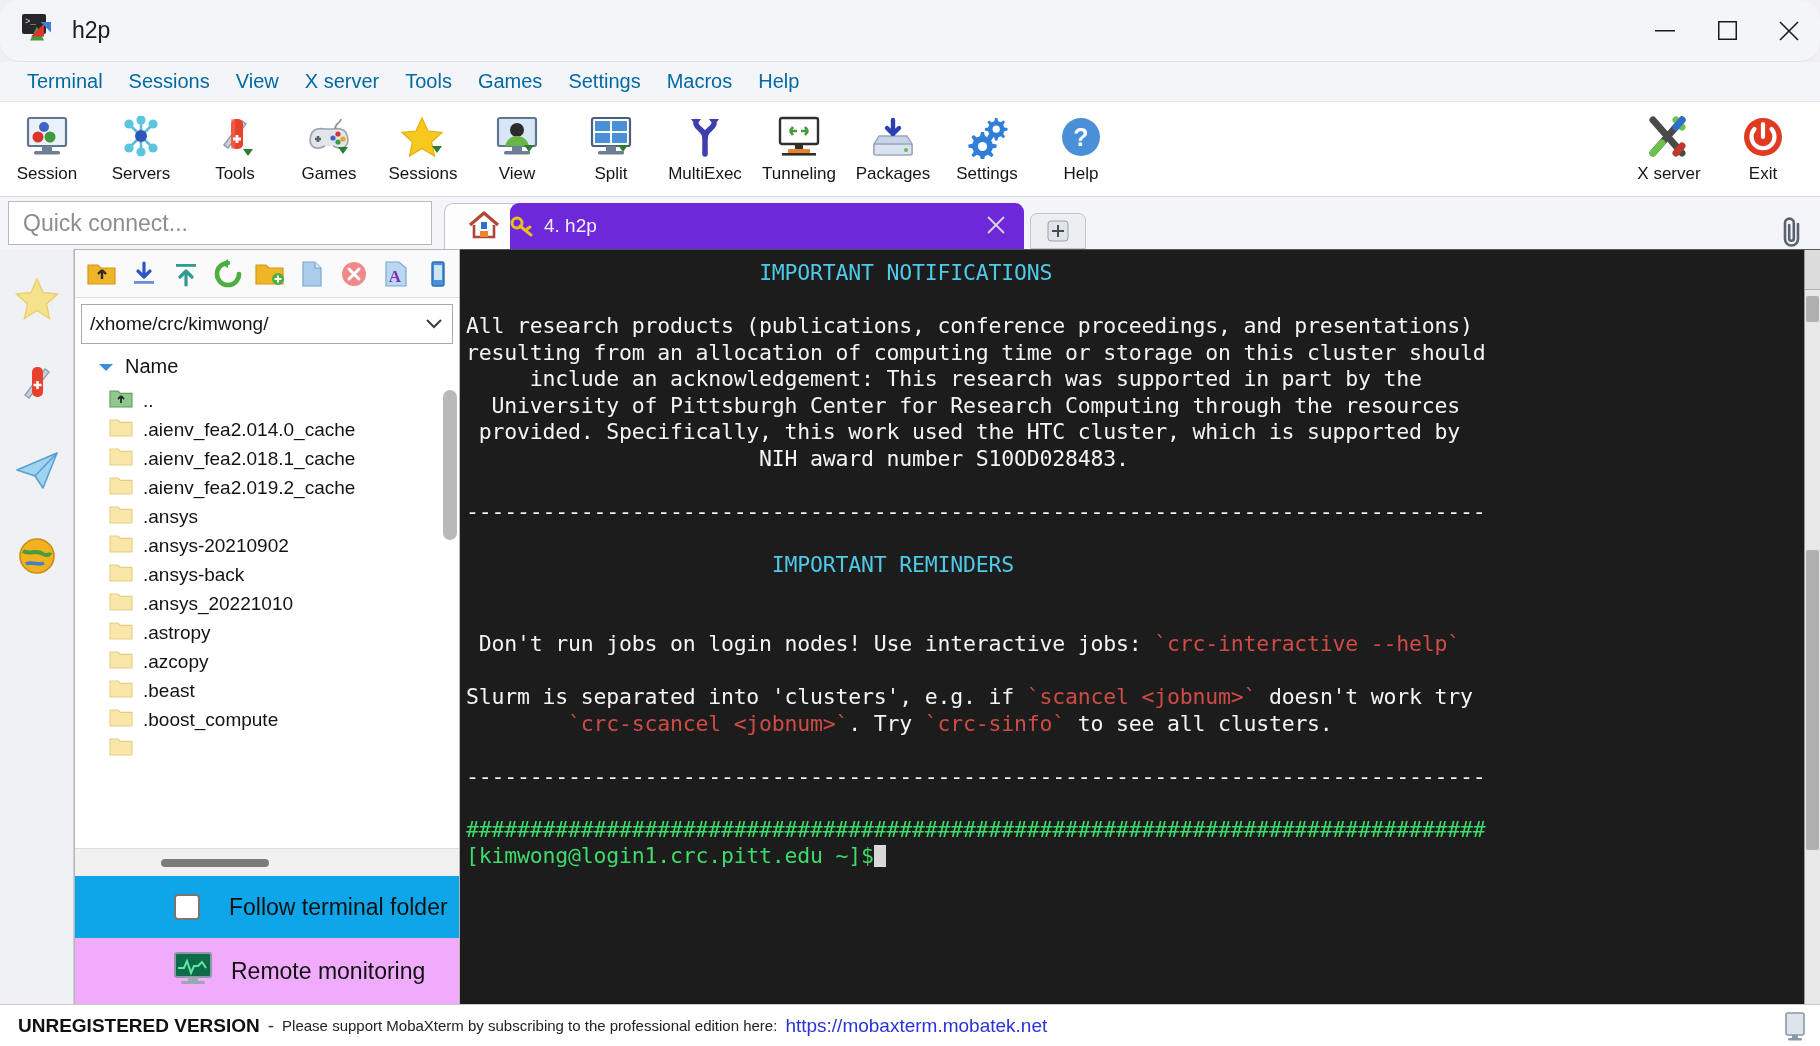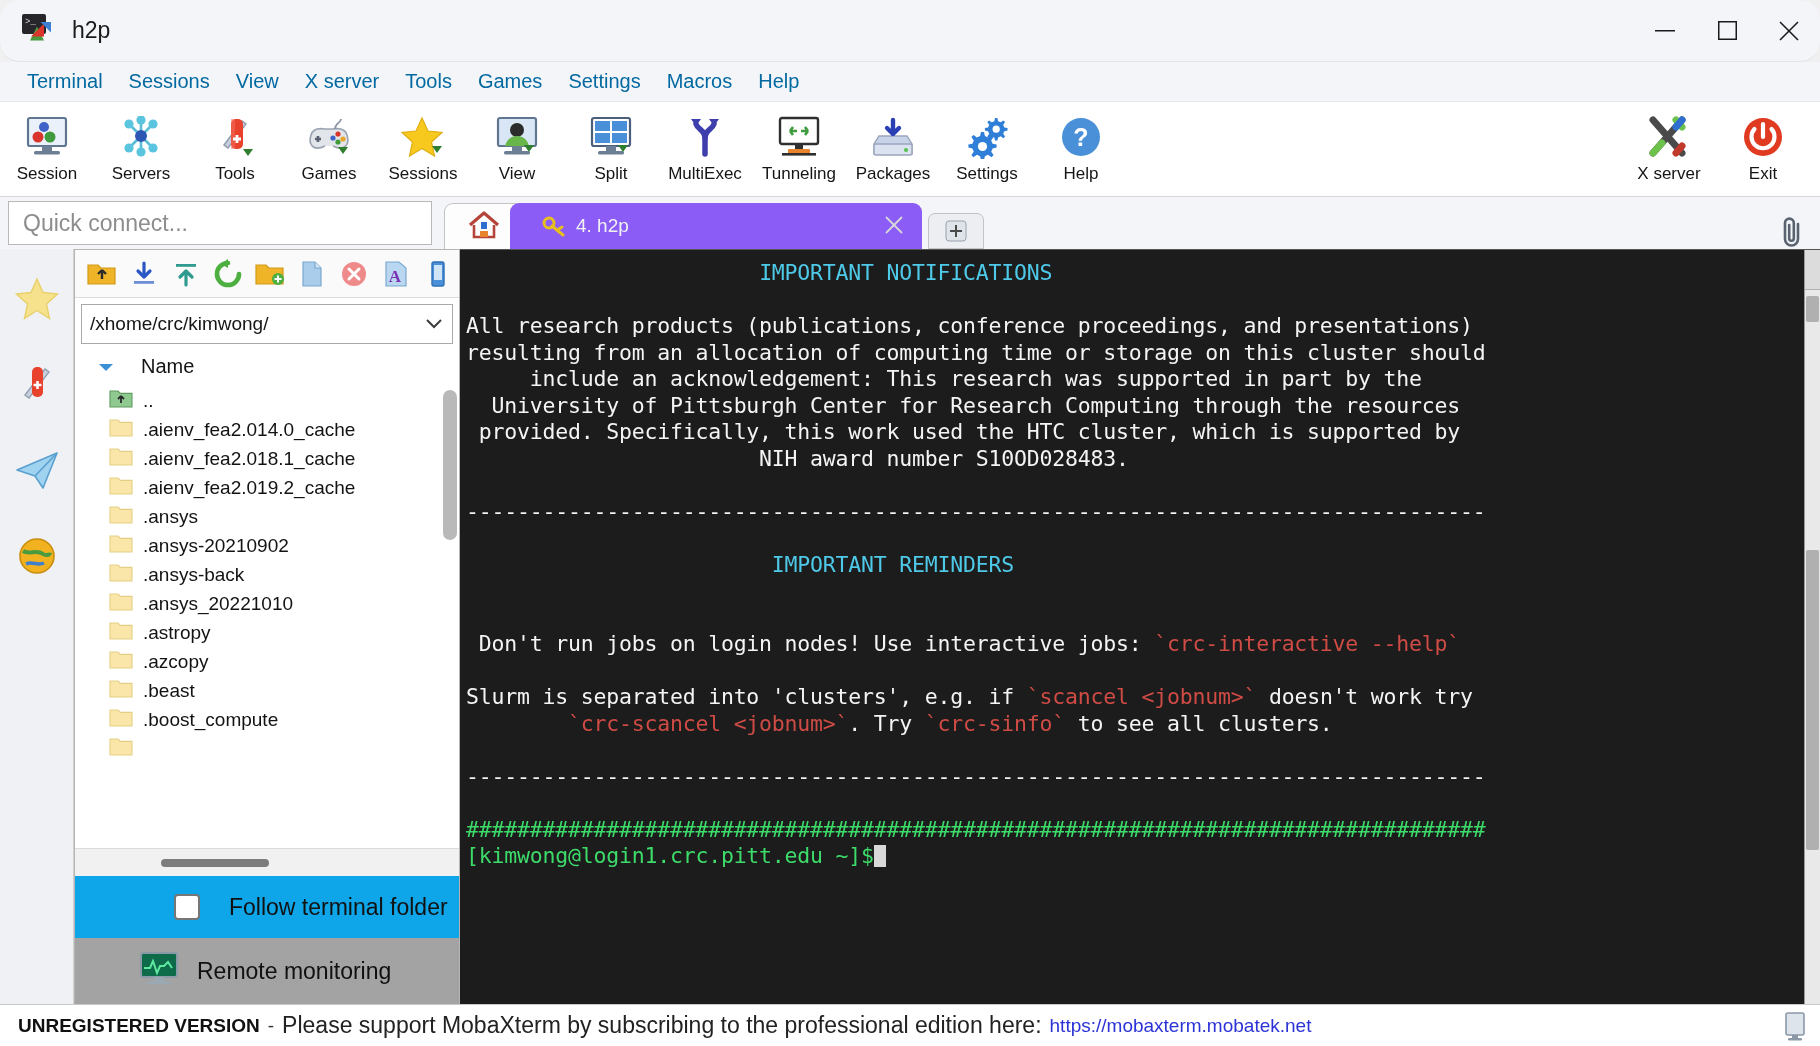--- a/index.html
+++ b/index.html
@@ -78,24 +78,24 @@
   }
   .tabstrip { flex: 1; display: flex; align-items: flex-end; position: relative; background:#f3f5f9; }
   .hometab {
     width: 80px; height: 46px; background: #fdfdfd;
     border: 1px solid #c3c3c3; border-bottom: none;
     border-radius: 9px 9px 0 0;
     display:flex;align-items:center;justify-content:center; cursor:pointer;
     margin-left: 6px;
   }
   .termtab {
-    height: 46px; width: 412px; background: #8b5cf6;
+    height: 46px; width: 514px; background: #6d28d9;
     border-radius: 9px 9px 0 0;
     display:flex; align-items:center; cursor:pointer;
-    margin-left: -14px; padding-left: 32px; color:#f2f2f2; font-size:19px;
+    margin-left: -14px; color:#f2f2f2; font-size:19px;
     position:relative;
   }
   .termtab .key { margin-right: 10px; display:flex; }
   .termtab .tclose { position:absolute; right: 18px; top: 12px; color:#d8d8d8; font-size:20px; }
   .addtab {
     width: 56px; height: 36px; background:#eceef2; border:1px solid #c3c3c3;
     border-radius: 7px 7px 0 0; margin-left: 6px;
     display:flex;align-items:center;justify-content:center; cursor:pointer;
     color:#5a5a5a; font-size:20px;
   }
@@ -126,32 +126,32 @@
   }
   .sftptools .si { width: 38px; height: 40px; display:flex;align-items:center;justify-content:center; cursor:pointer; }
   .pathbox {
     margin: 6px 6px 2px 6px; height: 40px;
     border: 1px solid #a9a9a9; background:#fff;
     display:flex; align-items:center; padding-left: 8px;
     font-size: 19px; color: #161616; cursor: text;
   }
   .pathbox .caret { margin-left:auto; margin-right:10px; color:#3d3d3d; font-size:14px; }
   .colhdr {
-    height: 40px; display:flex; align-items:center; gap:26px;
+    height: 40px; display:flex; align-items:center; gap:10px;
     font-size: 20px; color:#141414; padding-left: 22px; cursor:pointer;
   }
   .filelist { flex: 1; overflow: hidden; position: relative; padding-left: 14px; }
   .frow { height: 29px; display:flex; align-items:center; gap: 10px; font-size:19px; color:#131313; cursor:pointer; padding-left:20px;}
   .fscroll { position:absolute; right:2px; top:4px; width:14px; height:150px; background:#b9b9b9; border-radius:7px; }
   .hscrollwrap { height: 28px; background:#f1f1f1; border-top:1px solid #dcdcdc; display:flex; align-items:center; padding-left: 86px; }
   .hscroll { width: 108px; height: 8px; background:#7c7c7c; border-radius:4px; }
   .followrow { height: 62px; display:flex; align-items:center; padding-left: 99px; gap:29px; background:#0ea5e9; }
   .chk { width: 26px; height:26px; border:2px solid #767676; border-radius:4px; background:#fff; cursor:pointer; }
   .followrow .lbl { font-size: 23px; color:#111; }
-  .monrow { height: 66px; display:flex; align-items:center; padding-left: 64px; gap: 18px; background:#a3a3a3; cursor:pointer; }
+  .monrow { height: 66px; display:flex; align-items:center; padding-left: 98px; gap: 18px; background:#f0abfc; cursor:pointer; }
   .monrow .lbl { font-size: 23px; color:#111; }
 
   
   .termwrap { flex: 1; display: flex; min-width: 0; background:#1e1e1e; border-top:1px solid #555; }
   .term {
     flex: 1; background: #1c1c1c; color: #f2f2f2;
     font-family: "DejaVu Sans Mono", "Liberation Mono", monospace;
     font-size: 21.5px; line-height: 26.5px;
     padding: 10px 24px 0 6px; overflow: hidden; white-space: pre;
     letter-spacing: -0.2px;
@@ -166,21 +166,21 @@
   .tsb-top { position:absolute; top:0; left:0; width:16px; height:40px; background:#dcdcdc; border-bottom:1px solid #b0b0b0; }
 
   
   .statusbar {
     height: 42px; flex:0 0 42px; background:#ffffff;
     display:flex; align-items:center; padding-left: 18px;
     border-top: 1px solid #c9c9c9; gap: 8px;
   }
   .statusbar .strong { font-size: 19px; font-weight: bold; color:#111; }
   .statusbar .dash2 { font-size:19px; color:#333; }
-  .statusbar .msg { font-size: 23px; color:#222; }
+  .statusbar .msg { font-size: 15px; color:#222; }
   .statusbar .link { font-size: 19px; color:#2b33d6; }
   .statusbar .sb-right { margin-left:auto; margin-right: 12px; display:flex; }
 </style>
 </head>
 <body>
 
 <div id="app">
 
   <div class="titlebar">
     <div class="tb-icon">

